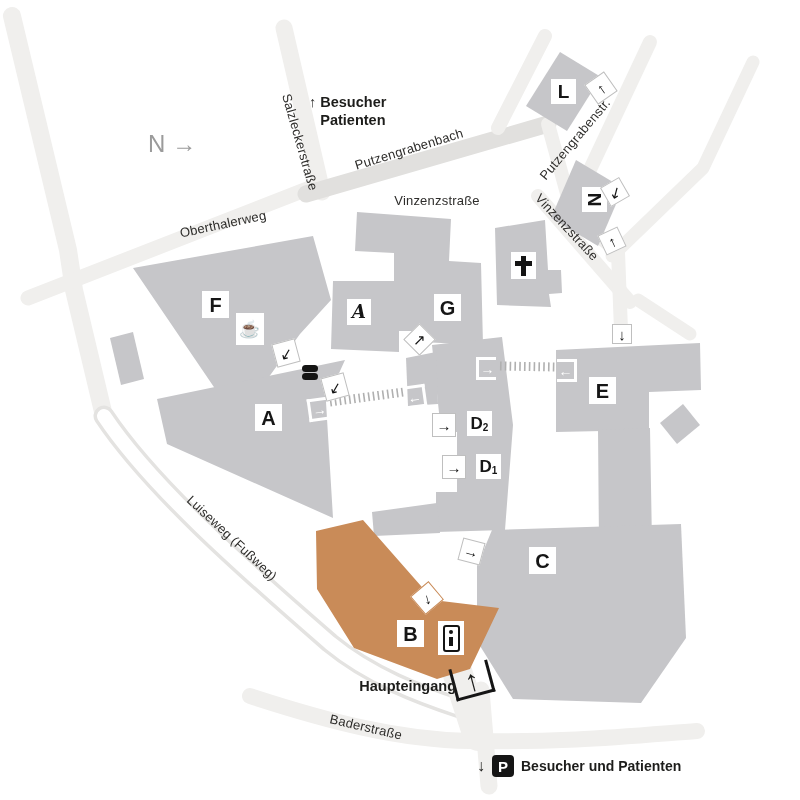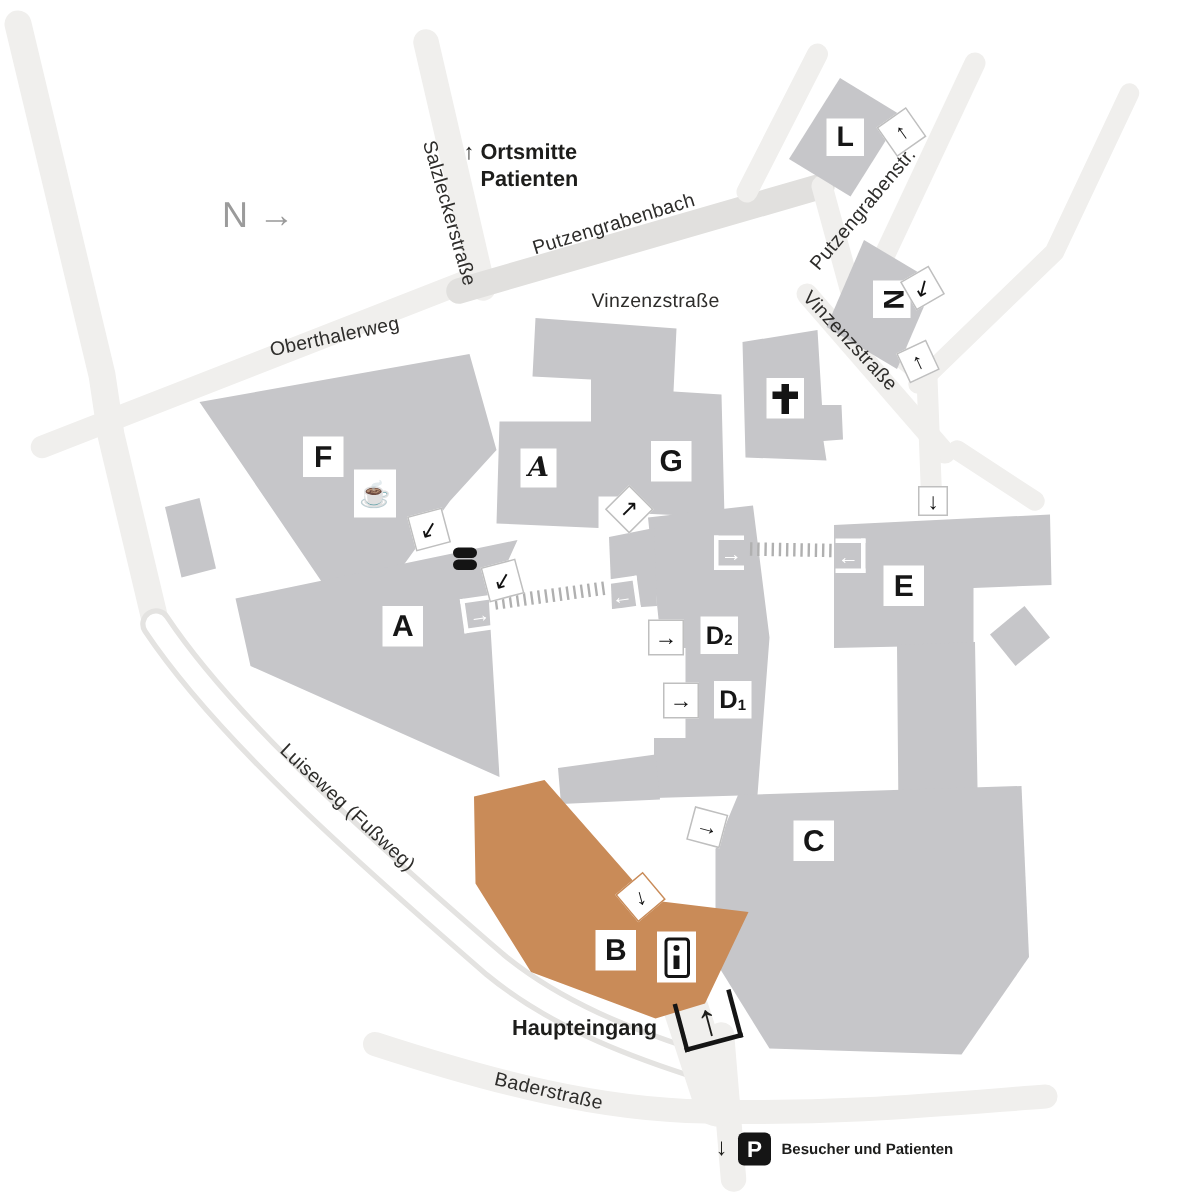--- a/index.html
+++ b/index.html
@@ -40,21 +40,21 @@
   .cross-glyph .v{position:absolute;left:6px;top:0;width:5px;height:20px;background:#141414;}
   .cross-glyph .h{position:absolute;left:0;top:5px;width:17px;height:5px;background:#141414;}
   
   .compass{position:absolute;color:#9b9b9b;font-size:24px;display:flex;gap:7px;align-items:center;}
   
   .dirsign{position:absolute;display:flex;gap:4px;font-weight:bold;font-size:14.5px;line-height:18px;}
   
   .parkrow{position:absolute;display:flex;align-items:center;gap:7px;}
   .pbadge{width:22px;height:22px;background:#151515;border-radius:4px;color:#fff;font-weight:bold;
           font-size:15px;display:flex;align-items:center;justify-content:center;}
-  .boldlabel{font-weight:bold;font-size:10px;white-space:nowrap;}
+  .boldlabel{font-weight:bold;font-size:14px;white-space:nowrap;}
 </style>
 </head>
 <body>
 
 <div id="stage">
 
   <svg width="800" height="800" viewBox="0 0 800 800">
 
     <g fill="none" stroke-linecap="round" stroke-linejoin="round">
       <path d="M12,16 L68,250 L74,290 L104,416" stroke-width="18" stroke="#f0efed"></path>
@@ -100,21 +100,21 @@
   </svg>
 
   <div class="compass" style="left:148px;top:130px;">
     <span>N</span>
     <span>→</span>
   </div>
 
   <div class="dirsign" style="left:309px;top:93px;">
     <span>↑</span>
     <span>
-      <span style="display:block">Ortsmitte</span>
+      <span style="display:block">Besucher</span>
       <span style="display:block">Patienten</span>
     </span>
   </div>
 
   <div class="street-label" style="left:300px;top:142px;transform:translate(-50%,-50%) rotate(74deg);">Salzleckerstraße</div>
   <div class="street-label" style="left:409px;top:149px;transform:translate(-50%,-50%) rotate(-17deg);">Putzengrabenbach</div>
   <div class="street-label" style="left:223px;top:224px;transform:translate(-50%,-50%) rotate(-12deg);">Oberthalerweg</div>
   <div class="street-label" style="left:437px;top:200px;transform:translate(-50%,-50%);">Vinzenzstraße</div>
   <div class="street-label" style="left:567px;top:227px;transform:translate(-50%,-50%) rotate(47deg);">Vinzenzstraße</div>
   <div class="street-label" style="left:575px;top:139px;transform:translate(-50%,-50%) rotate(-50deg);">Putzengrabenstr.</div>
@@ -206,21 +206,21 @@
   <div class="ebox" style="left:460px;top:540px;width:21px;height:21px;transform:rotate(15deg);">
       <span class="ar">→</span>
     </div>
   <div class="ebox" style="left:415px;top:586px;width:22px;height:22px;transform:rotate(-40deg);border-color:#c98b58;">
       <span class="ar" style="transform:rotate(25deg);">↓</span>
     </div>
 
   <div class="main-ebr" style="left:452px;top:664px;transform:rotate(-15deg);">
     <span class="ar">↑</span>
   </div>
-  <div class="abs" style="left:322px;top:678px;width:116px;text-align:right;font-weight:bold;font-size:14.5px;">Haupteingang</div>
+  <div class="abs" style="left:340px;top:678px;width:116px;text-align:right;font-weight:bold;font-size:14.5px;">Haupteingang</div>
 
   <div class="parkrow" style="left:477px;top:755px;">
     <span style="font-size:16px;">↓</span>
     <span class="pbadge">P</span>
     <span class="boldlabel">Besucher und Patienten</span>
   </div>
 
 </div>
 
 </body></html>

